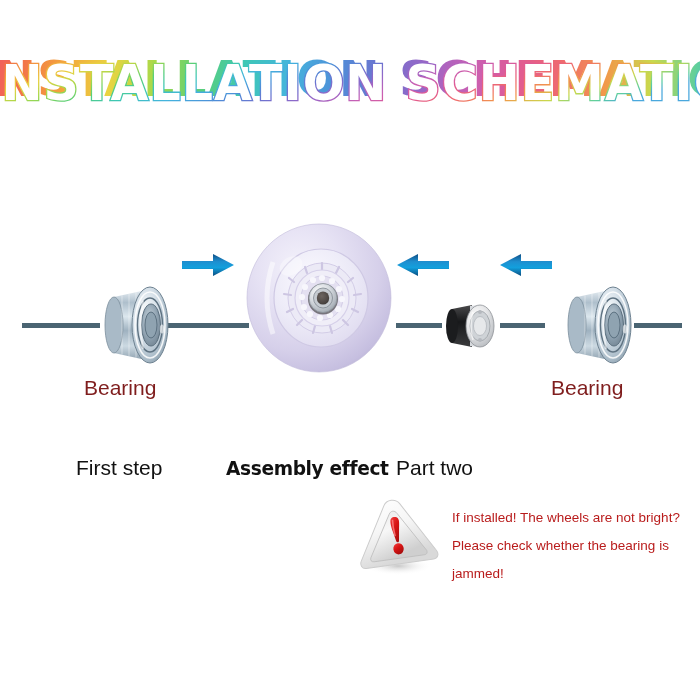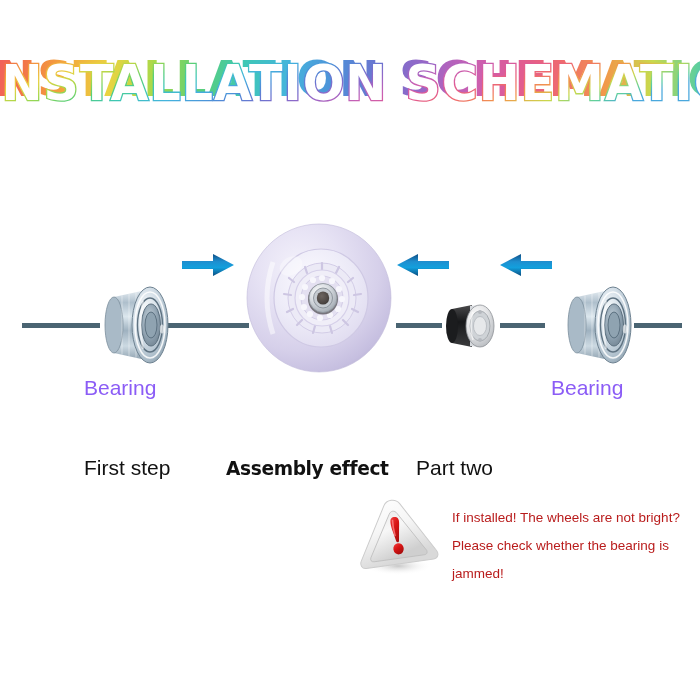--- a/index.html
+++ b/index.html
@@ -123,46 +123,46 @@
   }
   #arrow-right-1 { left: 180px; }
   #arrow-left-1  { left: 395px; }
   #arrow-left-2  { left: 498px; }
 
   
   .part-label {
     position: absolute;
     font-family: "Liberation Sans", sans-serif;
     font-size: 21px;
-    color: #8b5cf6;
+    color: #7f1d1d;
     white-space: pre-line;
     line-height: 28px;
   }
   #label-bearing-left  { left: 84px;  top: 374px; }
   #label-magnetic-core { left: 416px; top: 374px; width: 108px; }
   #label-bearing-right { left: 551px; top: 374px; }
 
   .step-label {
     position: absolute;
     font-family: "Liberation Sans", sans-serif;
     font-size: 21px;
     color: #111111;
     top: 456px;
   }
-  #step-1 { left: 84px; text-align: right; }
+  #step-1 { left: 76px; text-align: right; }
   #step-2 {
     left: 226px;
     font-family: "DejaVu Sans", sans-serif;
     font-weight: bold;
     font-size: 20px;
     letter-spacing: -0.4px;
     transform: scaleX(0.93);
     transform-origin: left center;
   }
-  #step-3 { left: 416px; text-align: right; }
+  #step-3 { left: 396px; text-align: right; }
   #step-4 { left: 546px; }
 
   
   #warn-icon {
     position: absolute;
     left: 348px;
     top: 494px;
     width: 96px;
     height: 82px;
   }

